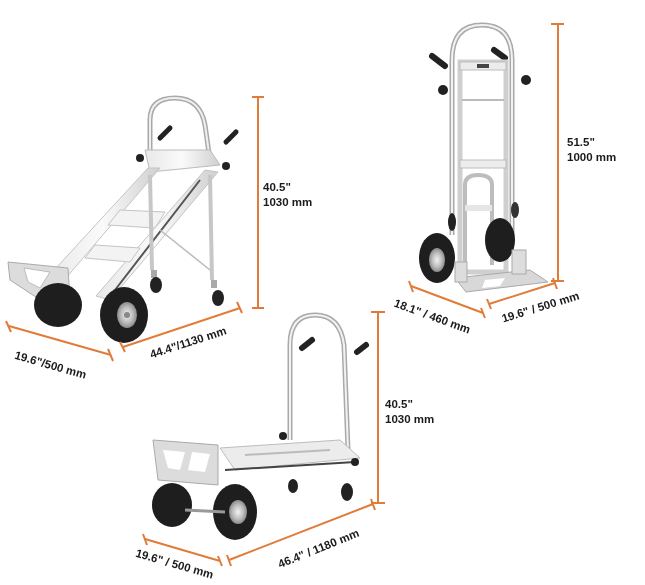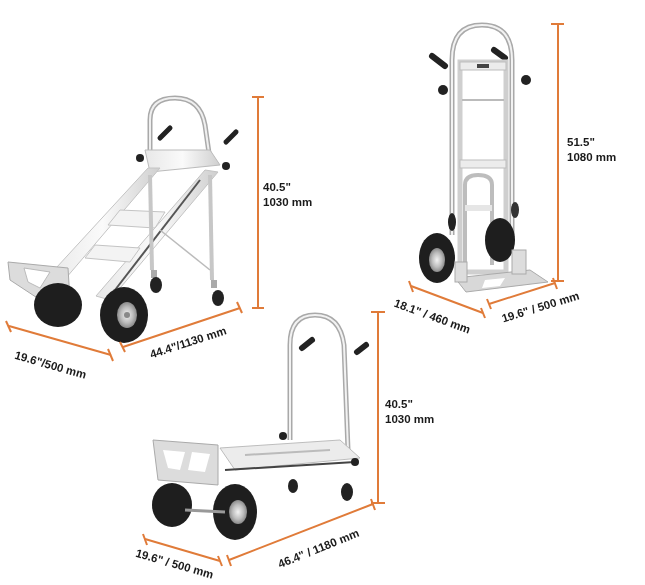--- a/index.html
+++ b/index.html
@@ -167,21 +167,21 @@
 
 <div class="label vlabel" style="left:263px; top:180px;">
   <div>40.5"</div>
   <div>1030 mm</div>
 </div>
 <div class="label" style="left:17px; top:348px; transform:rotate(16deg); transform-origin:left top;">19.6"/500 mm</div>
 <div class="label" style="left:148px; top:348px; transform:rotate(-18deg); transform-origin:left top;">44.4"/1130 mm</div>
 
 <div class="label vlabel" style="left:567px; top:135px;">
   <div>51.5"</div>
-  <div>1080 mm</div>
+  <div>1000 mm</div>
 </div>
 <div class="label" style="left:397px; top:296px; transform:rotate(20deg); transform-origin:left top;">18.1" / 460 mm</div>
 <div class="label" style="left:500px; top:312px; transform:rotate(-17deg); transform-origin:left top;">19.6" / 500 mm</div>
 
 <div class="label vlabel" style="left:385px; top:397px;">
   <div>40.5"</div>
   <div>1030 mm</div>
 </div>
 <div class="label" style="left:138px; top:546px; transform:rotate(16deg); transform-origin:left top;">19.6" / 500 mm</div>
 <div class="label" style="left:276px; top:558px; transform:rotate(-22deg); transform-origin:left top;">46.4" / 1180 mm</div>

